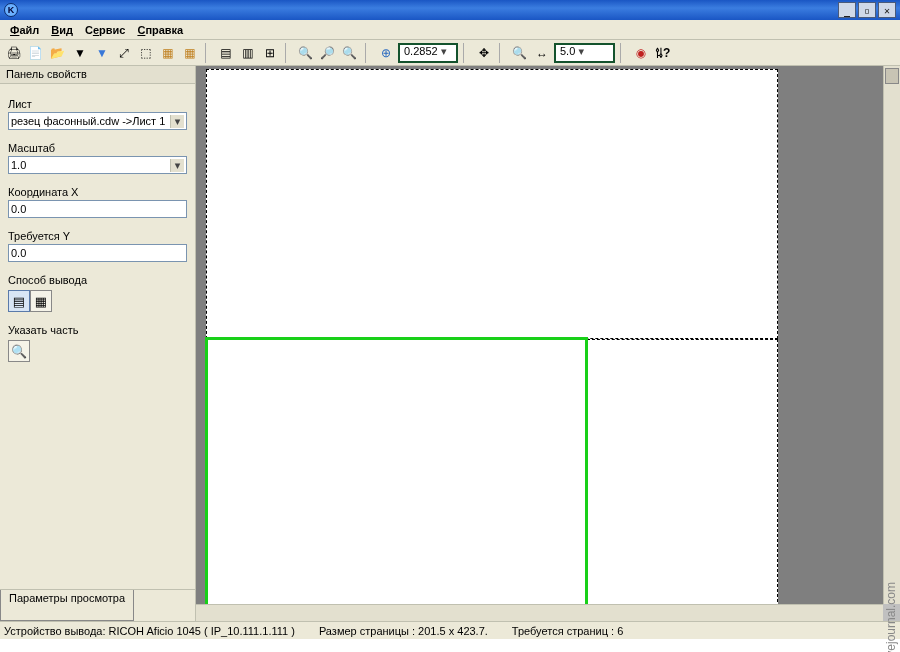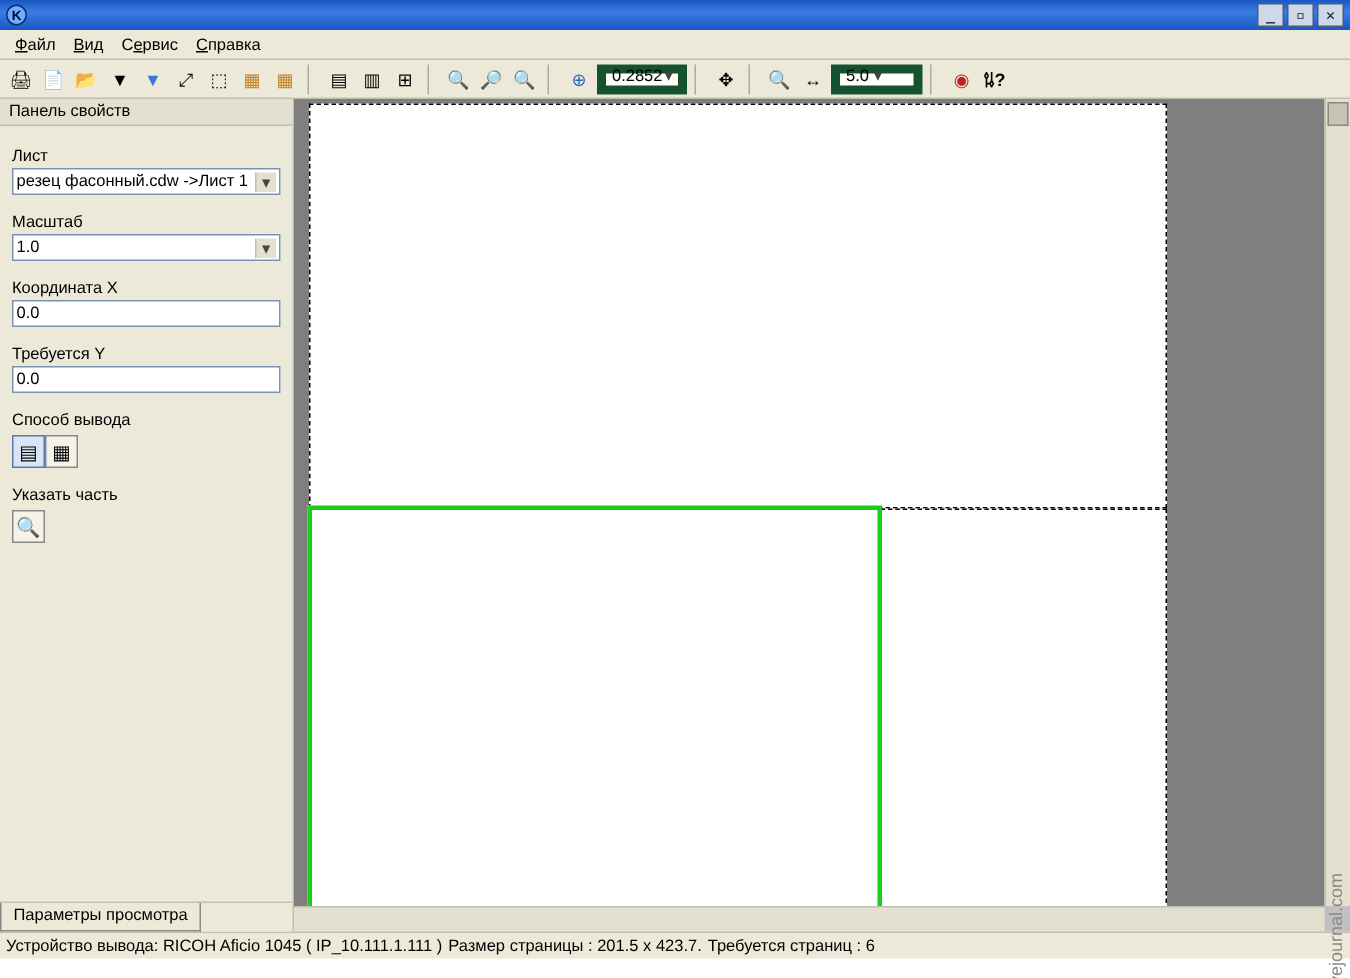--- a/index.html
+++ b/index.html
@@ -42,44 +42,44 @@
     font-family: monospace;
   }
   .menubar {
     display: flex;
     height: 20px;
     align-items: center;
     background: #ece9d8;
     border-bottom: 1px solid #c0c0b0;
     padding: 0 4px;
   }
-  .menuitem { padding: 2px 6px; cursor: default; }
+  .menuitem { padding: 2px 6px; cursor: default; font-weight: bold; }
   .menuitem u { text-decoration: underline; }
   .toolbar {
     height: 26px;
     background: #ece9d8;
     border-bottom: 1px solid #c0c0b0;
     display: flex;
     align-items: center;
     padding: 0 4px;
     gap: 2px;
   }
   .tbtn {
     width: 20px; height: 20px;
     border: 1px solid transparent;
     display: flex; align-items: center; justify-content: center;
     font-size: 12px;
     cursor: default;
   }
   .tsep { width: 6px; height: 20px; border-left: 1px solid #aaa; margin: 0 3px; }
   .tcombo {
     height: 20px;
-    border: 6px solid #14532d;
-    background: #fff;
-    display: flex; align-items: flex-end;
+    border: 2px solid #14532d;
+    background: #fff;
+    display: flex; align-items: flex-start;
     padding: 0 2px 0 4px;
     font-size: 11px;
   }
   .tcombo .dd { width: 12px; text-align: center; color: #444; }
   .workarea {
     display: flex;
     height: 555px;
     background: #ece9d8;
   }
   .panel {
@@ -169,40 +169,40 @@
   .vscroll {
     position: absolute; top: 0; right: 0; bottom: 17px; width: 17px;
     background: #e3e0cf; border-left: 1px solid #c0c0b0;
   }
   .vscroll .thumb { position:absolute; left:1px; right:1px; top:2px; height:16px; background:#c8c4b4; border:1px solid #888;}
   .hscroll {
     position: absolute; left: 0; right: 17px; bottom: 0; height: 17px;
     background: #e3e0cf; border-top: 1px solid #c0c0b0;
   }
   .panel-tab {
-    height: 20px;
+    height: 32px;
     border-top: 1px solid #c0c0b0;
     display: flex;
   }
   .panel-tab .tab {
     padding: 2px 8px;
     background: #ece9d8;
     border: 1px solid #888;
     border-top: none;
     font-size: 11px;
   }
   .statusbar {
     height: 18px;
     background: #ece9d8;
     border-top: 1px solid #c0c0b0;
     display: flex;
     align-items: center;
     padding: 0 4px;
     font-size: 11px;
-    gap: 4px;
+    gap: 24px;
   }
   .watermark {
     position: absolute;
     right: 2px;
     bottom: 70px;
     transform: rotate(-90deg);
     transform-origin: right bottom;
     color: #888;
     font-size: 12px;
   }

